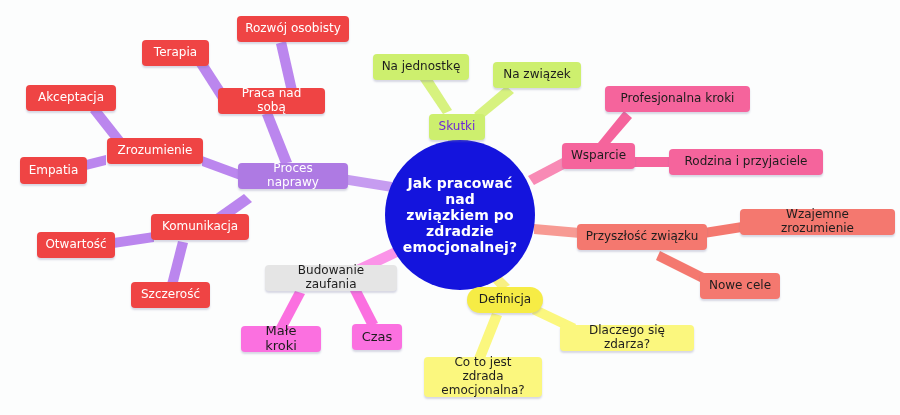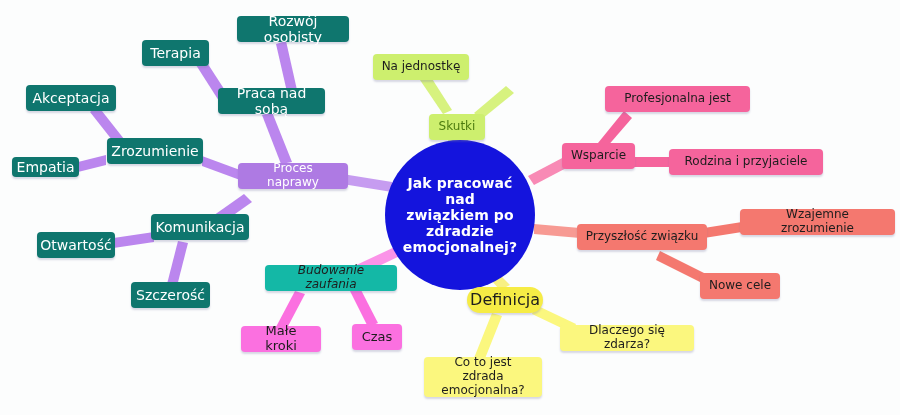--- a/index.html
+++ b/index.html
@@ -31,30 +31,30 @@
     color:#ffffff;
     font-size:14px;
     font-weight:700;
     padding:0 18px;
     box-shadow:none;
     letter-spacing:0.1px;
   }
 
   
   .main-purple{background:#ae7ae3;color:#ffffff;font-size:12px;}
-  .sub-purple{background:#0f766e;color:#ffffff;font-size:14px;}
-  .main-green{background:#cdef6e;color:#4d7c0f;font-size:12px;}
+  .sub-purple{background:#ef4444;color:#ffffff;font-size:12px;}
+  .main-green{background:#cdef6e;color:#6d28d9;font-size:12px;}
   .sub-green{background:#cdef6e;color:#1d1d1d;font-size:12px;}
   .main-hotpink{background:#f5649c;color:#1d1d1d;font-size:12px;}
   .sub-hotpink{background:#f5649c;color:#1d1d1d;font-size:12px;}
   .main-salmon{background:#f4786f;color:#1d1d1d;font-size:12px;}
   .sub-salmon{background:#f4786f;color:#1d1d1d;font-size:12px;}
-  .main-yellow{background:#f6ec45;color:#1d1d1d;font-size:16px;border-radius:13px;}
+  .main-yellow{background:#f6ec45;color:#1d1d1d;font-size:12px;border-radius:13px;}
   .sub-yellow{background:#fbf77e;color:#1d1d1d;font-size:12px;}
-  .main-magenta{background:#14b8a6;color:#1d1d1d;font-size:12px;font-style:italic;}
+  .main-magenta{background:#e5e5e5;color:#1d1d1d;font-size:12px;}
   .sub-magenta{background:#fb70e0;color:#1d1d1d;font-size:13px;}
 </style>
 </head>
 <body>
 
 <div id="canvas">
 
   <svg class="links" viewBox="0 0 900 415">
 
     <polygon fill="#c69cf0" points="392,182 330,172 330,182 392,192"></polygon>
@@ -129,21 +129,21 @@
   </div>
 
   <div class="node sub-purple" style="left:107px;top:138px;width:96px;height:26px;">
     <span>Zrozumienie</span>
   </div>
 
   <div class="node sub-purple" style="left:26px;top:85px;width:90px;height:26px;">
     <span>Akceptacja</span>
   </div>
 
-  <div class="node sub-purple" style="left:12px;top:157px;width:67px;height:20px;">
+  <div class="node sub-purple" style="left:20px;top:157px;width:67px;height:27px;">
     <span>Empatia</span>
   </div>
 
   <div class="node sub-purple" style="left:151px;top:214px;width:98px;height:26px;">
     <span>Komunikacja</span>
   </div>
 
   <div class="node sub-purple" style="left:37px;top:232px;width:78px;height:26px;">
     <span>Otwartość</span>
   </div>
@@ -165,27 +165,30 @@
   </div>
 
   <div class="node main-green" style="left:429px;top:114px;width:56px;height:26px;">
     <span>Skutki</span>
   </div>
 
   <div class="node sub-green" style="left:373px;top:54px;width:96px;height:26px;">
     <span>Na jednostkę</span>
   </div>
 
+  <div class="node sub-green" style="left:493px;top:62px;width:88px;height:26px;">
+    <span>Na związek</span>
+  </div>
 
   <div class="node main-hotpink" style="left:562px;top:143px;width:73px;height:26px;">
     <span>Wsparcie</span>
   </div>
 
   <div class="node sub-hotpink" style="left:605px;top:86px;width:145px;height:26px;">
-    <span>Profesjonalna jest</span>
+    <span>Profesjonalna kroki</span>
   </div>
 
   <div class="node sub-hotpink" style="left:669px;top:149px;width:154px;height:26px;">
     <span>Rodzina i przyjaciele</span>
   </div>
 
   <div class="node main-salmon" style="left:577px;top:224px;width:130px;height:26px;">
     <span>Przyszłość związku</span>
   </div>
 

